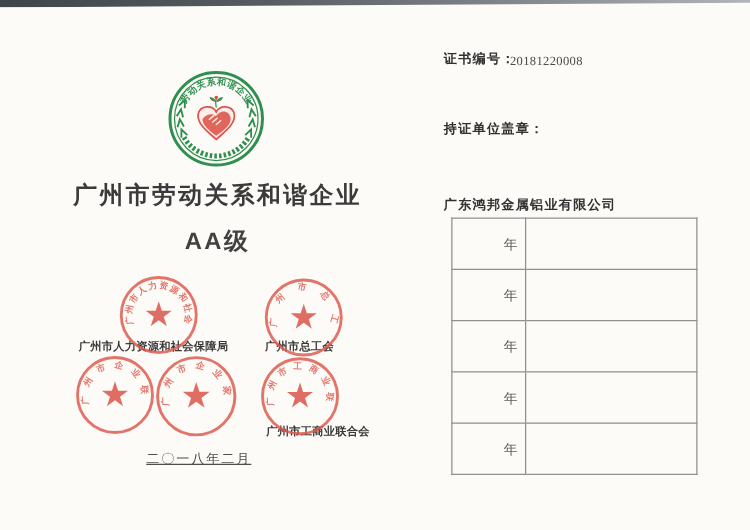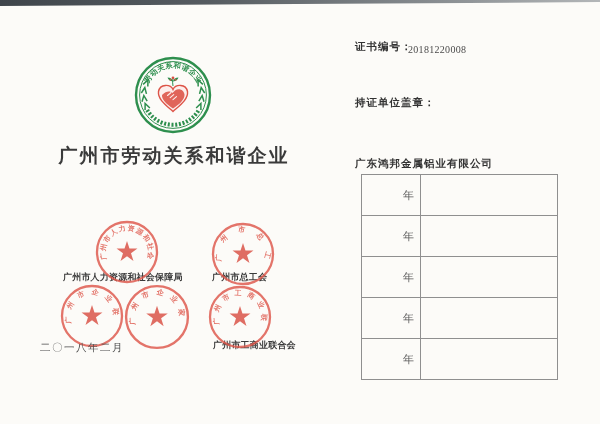--- a/index.html
+++ b/index.html
@@ -30,22 +30,22 @@
   }
   .seal{position:absolute;opacity:.82;}
   .seal-ring{fill:none;stroke:#de574b;stroke-width:2.3px;}
   .seal-star{fill:#d94f43;}
   .seal-text{fill:#de574b;font-size:7px;font-weight:bold;font-family:"DejaVu Sans",sans-serif;}
   .issuer-label{
     position:absolute;font-size:9px;font-weight:bold;color:#3a3a3a;
     letter-spacing:.2px;white-space:nowrap;
   }
   .issue-date{
-    position:absolute;left:40px;top:341px;width:238px;
-    font-size:10.5px;color:#4d4d4d;letter-spacing:1.5px;
+    position:absolute;left:40px;top:360px;width:238px;text-align:center;
+    font-size:10.5px;color:#4d4d4d;letter-spacing:1.5px;text-decoration:underline;
   }
   
   .field-label{
     position:absolute;font-size:10.5px;font-weight:bold;color:#323232;
     letter-spacing:1px;white-space:nowrap;
   }
   .field-value{
     position:absolute;font-family:"Liberation Serif","DejaVu Serif",serif;
     color:#4a4a4a;white-space:nowrap;
   }
@@ -107,20 +107,21 @@
                C12,4.5 6,9.5 0,13.5 C-6,9.5 -11.5,4.5 -11,0 Z" fill="#e0655a"></path>
       <path d="M-5.5,0.5 l3.5,-3 M-2.8,2.6 l3.5,-3 M0,4.6 l3.5,-3" stroke="#fdeeec" stroke-width="1.1" fill="none" stroke-linecap="round"></path>
     </g>
 
     <text class="logo-arc-text">
       <textPath href="#logoArc">劳动关系和谐企业</textPath>
     </text>
   </svg>
 
   <div class="cert-title">广州市劳动关系和谐企业</div>
+  <div class="cert-grade">AA级</div>
 
   <div class="issuer-label" style="left:63px;top:271px;">广州市人力资源和社会保障局</div>
   <div class="issuer-label" style="left:212px;top:271px;">广州市总工会</div>
   <div class="issuer-label" style="left:213px;top:339px;">广州市工商业联合会</div>
 
   <svg class="seal" style="left:94px;top:219px" width="66" height="66" viewBox="-33 -33 66 66">
     <defs>
         <path id="sp0" d="M -20.3,7.4 A 21.6,21.6 0 1 1 20.3,7.4" fill="none"></path>
       </defs>
     <circle r="30" class="seal-ring"></circle>

